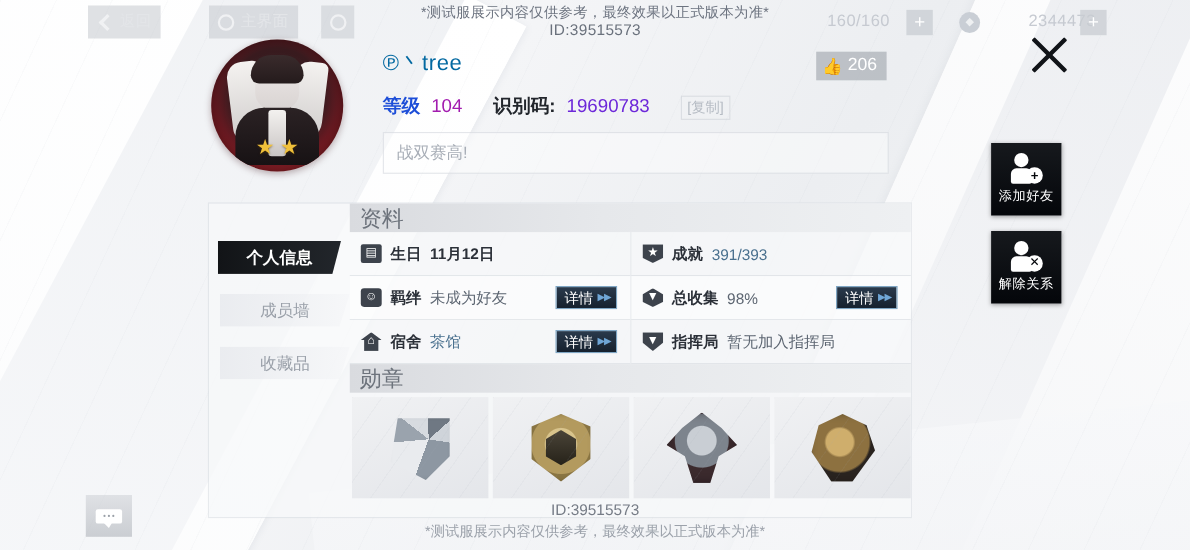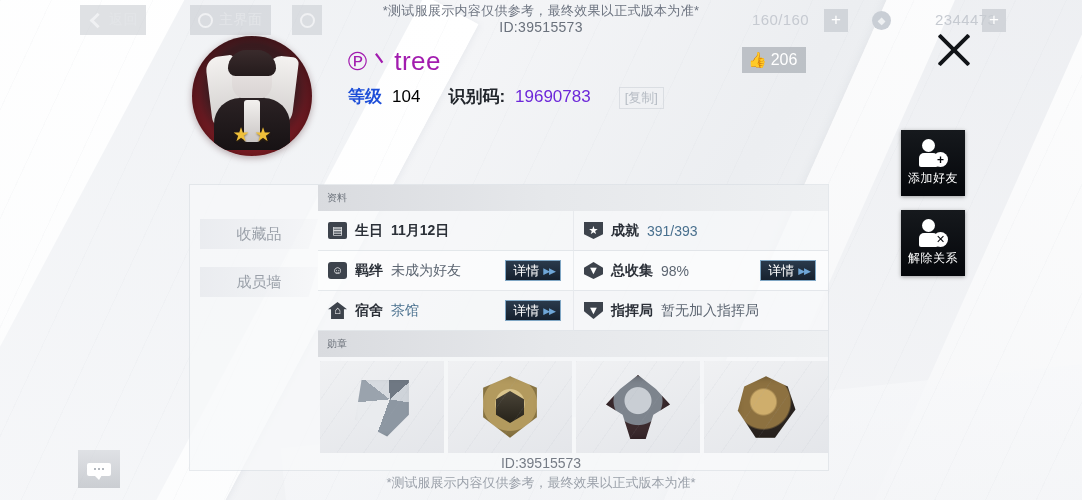--- a/index.html
+++ b/index.html
@@ -176,29 +176,29 @@
     display: flex; justify-content: center; gap: 5px;
   }
   .star {
     color: #f0c03a; font-size: 19px; line-height: 1;
     text-shadow: 0 1px 2px rgba(90,60,0,.6);
   }
 
   
   .player-name {
     position: absolute; left: 348px; top: 44px;
-    font-size: 26px; color: #a21caf; letter-spacing: .5px;
+    font-size: 20px; color: #0369a1; letter-spacing: .5px;
   }
   .lvl-row {
     position: absolute; left: 348px; top: 85px;
     display: flex; align-items: baseline; gap: 10px;
     font-size: 17px;
   }
   .lvl-label { color: #1d4ed8; font-weight: bold; }
-  .lvl-num { color: #000000; }
+  .lvl-num { color: #a21caf; }
   .uid-label { color: #22262c; font-weight: bold; margin-left: 18px; }
   .uid-num { color: #6d28d9; }
   .copy-btn {
     margin-left: 18px;
     font-size: 13px; color: #b6bcc4;
     border: 1px solid rgba(180,186,194,.35);
     padding: 1px 5px;
     cursor: pointer;
   }
   .sig-box {
@@ -249,21 +249,21 @@
   .tab.active::before {
     content: ""; position: absolute; left: -7px; top: 12px;
     width: 5px; height: 5px; background: #14181c;
   }
 
   .content { position: absolute; left: 128px; top: 0; right: 0; bottom: 0; }
   .sec-header {
     height: 26px;
     background: linear-gradient(90deg,#d9dbdf 0%, #e6e8eb 45%, #eef0f2 100%);
     display: flex; align-items: center; padding-left: 9px;
-    font-size: 10px; color: #6d737c;
+    font-size: 20px; color: #6d737c;
   }
   .info-grid { padding: 0; }
   .info-row {
     display: flex;
     height: 40px;
   }
   .info-row.alt { background: rgba(255,255,255,.5); }
   .info-cell {
     flex: 1 1 50%;
     display: flex; align-items: center;
@@ -504,33 +504,39 @@
   </div>
 
   <div class="player-name">℗丶tree</div>
   <div class="lvl-row">
     <span class="lvl-label">等级</span>
     <span class="lvl-num">104</span>
     <span class="uid-label">识别码:</span>
     <span class="uid-num">19690783</span>
     <span class="copy-btn">[复制]</span>
   </div>
+  <div class="sig-box">
+    <span>战双赛高!</span>
+  </div>
   <div class="like-badge">
     <span class="thumb">👍</span>
     <span>206</span>
   </div>
 
   <div class="panel">
 
     <div class="tabs">
+      <div class="tab active">
+        <span>个人信息</span>
+      </div>
+      <div class="tab">
+        <span>成员墙</span>
+      </div>
       <div class="tab">
         <span>收藏品</span>
-      </div>
-      <div class="tab">
-        <span>成员墙</span>
       </div>
     </div>
 
     <div class="content">
 
       <div class="sec-header">资料</div>
 
       <div class="info-grid">
 
         <div class="info-row">

